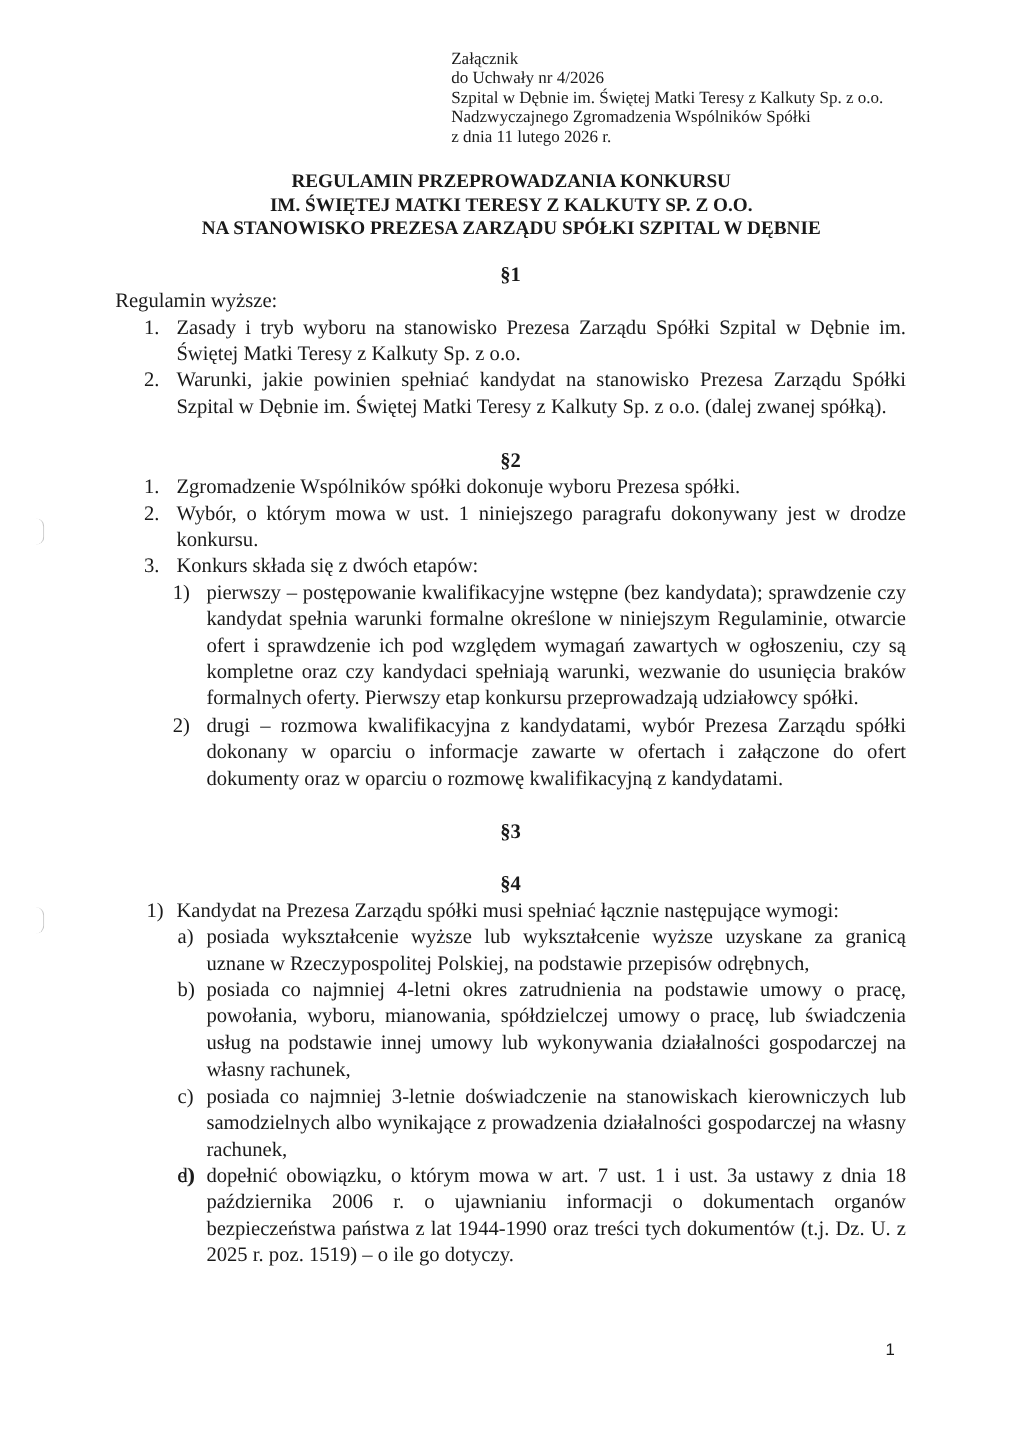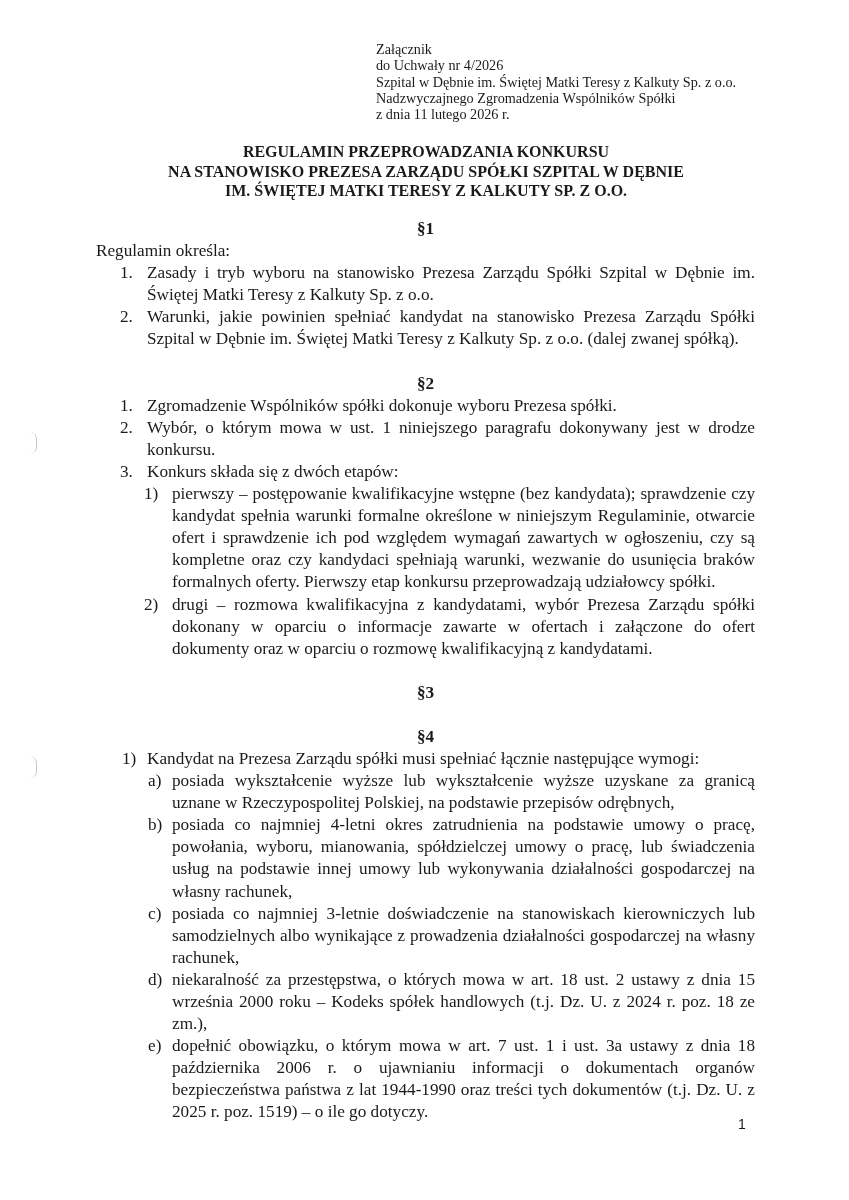--- a/index.html
+++ b/index.html
@@ -36,32 +36,32 @@
   <div class="header-block">
     <div>Załącznik</div>
     <div>do Uchwały nr 4/2026</div>
     <div>Szpital w Dębnie im. Świętej Matki Teresy z Kalkuty Sp. z o.o.</div>
     <div>Nadzwyczajnego Zgromadzenia Wspólników Spółki</div>
     <div>z dnia 11 lutego 2026 r.</div>
   </div>
 
   <div class="title">
     <div>REGULAMIN PRZEPROWADZANIA KONKURSU</div>
+    <div>IM. ŚWIĘTEJ MATKI TERESY Z KALKUTY SP. Z O.O.</div>
     <div>NA STANOWISKO PREZESA ZARZĄDU SPÓŁKI SZPITAL W DĘBNIE</div>
-    <div>IM. ŚWIĘTEJ MATKI TERESY Z KALKUTY SP. Z O.O.</div>
   </div>
 
   <div class="margin-mark" style="left:30px; top:432px;"></div>
   <div class="margin-mark" style="left:30px; top:756px;"></div>
 
   <div class="content">
 
     <div class="sec">
       <p class="para-sign">§1</p>
-      <p>Regulamin określa:</p>
+      <p>Regulamin wyższe:</p>
       <div class="item num1">
         <span class="mk">1.</span>
         <span>Zasady i tryb wyboru na stanowisko Prezesa Zarządu Spółki Szpital w Dębnie im. Świętej Matki Teresy z Kalkuty Sp. z o.o.</span>
       </div>
       <div class="item num1">
         <span class="mk">2.</span>
         <span>Warunki, jakie powinien spełniać kandydat na stanowisko Prezesa Zarządu Spółki Szpital w Dębnie im. Świętej Matki Teresy z Kalkuty Sp. z o.o. (dalej zwanej spółką).</span>
       </div>
     </div>
 
@@ -112,21 +112,20 @@
       <div class="item sub4">
         <span class="mk">b)</span>
         <span>posiada co najmniej 4-letni okres zatrudnienia na podstawie umowy o pracę, powołania, wyboru, mianowania, spółdzielczej umowy o pracę, lub świadczenia usług na podstawie innej umowy lub wykonywania działalności gospodarczej na własny rachunek,</span>
       </div>
       <div class="item sub4">
         <span class="mk">c)</span>
         <span>posiada co najmniej 3-letnie doświadczenie na stanowiskach kierowniczych lub samodzielnych albo wynikające z prowadzenia działalności gospodarczej na własny rachunek,</span>
       </div>
       <div class="item sub4">
         <span class="mk">d)</span>
-        <span>niekaralność za przestępstwa, o których mowa w art. 18 ust. 2 ustawy z dnia 15 września 2000 roku – Kodeks spółek handlowych (t.j. Dz. U. z 2024 r. poz. 18 ze zm.),</span>
       </div>
       <div class="item sub4">
         <span class="mk">e)</span>
         <span>dopełnić obowiązku, o którym mowa w art. 7 ust. 1 i ust. 3a ustawy z dnia 18 października 2006 r. o ujawnianiu informacji o dokumentach organów bezpieczeństwa państwa z lat 1944-1990 oraz treści tych dokumentów (t.j. Dz. U. z 2025 r. poz. 1519) – o ile go dotyczy.</span>
       </div>
     </div>
   </div>
 
   <div class="page-num">1</div>
 </div>

